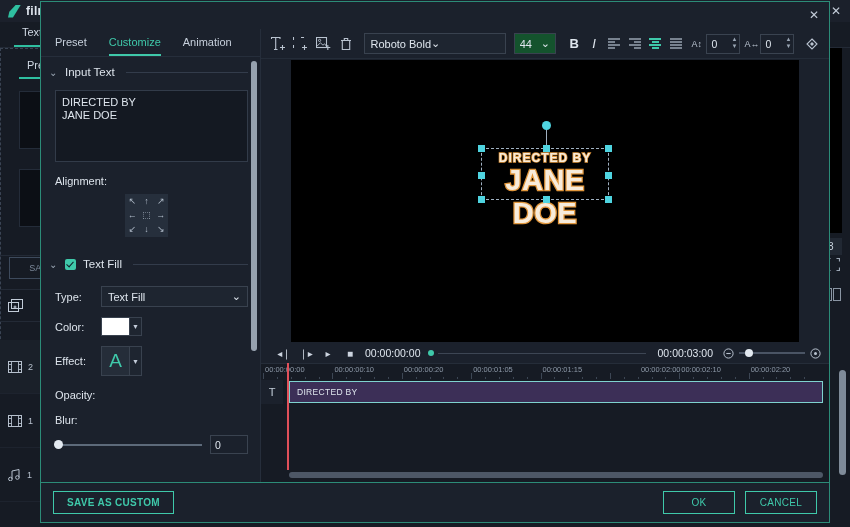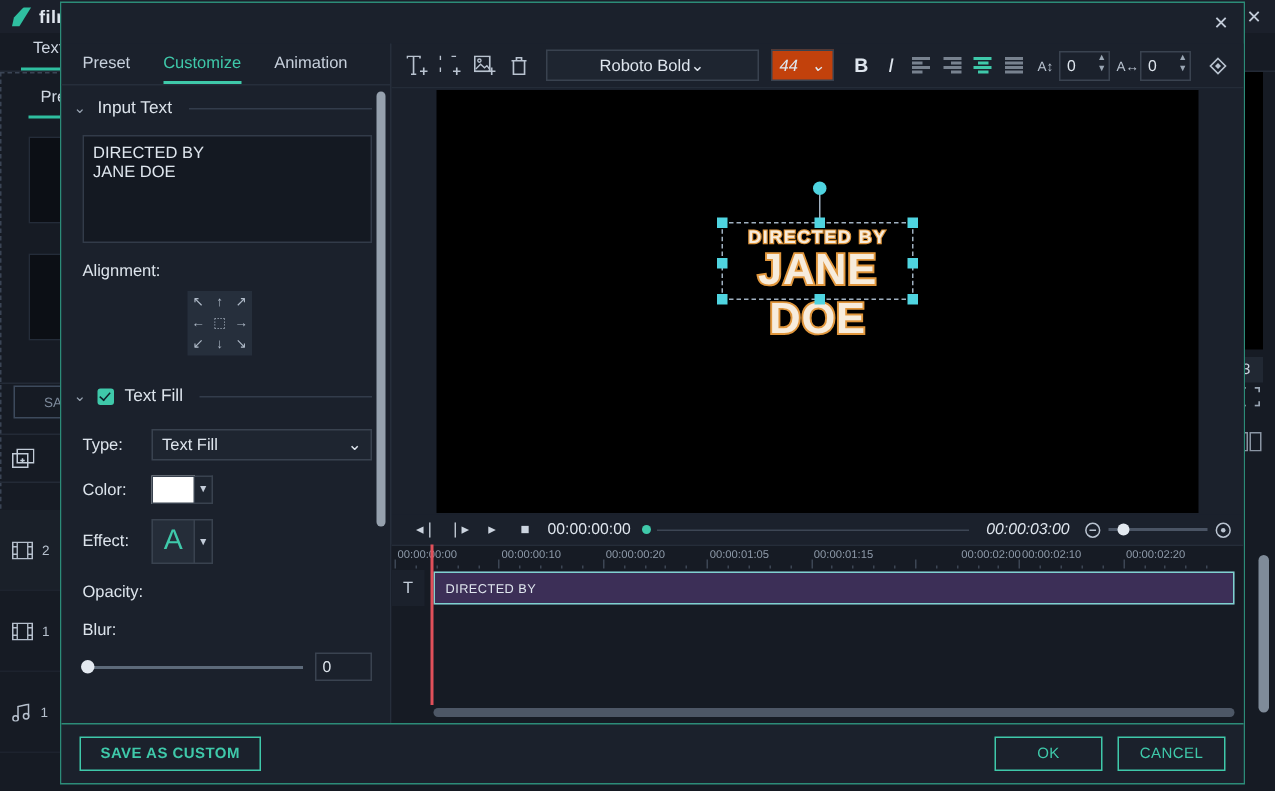--- a/index.html
+++ b/index.html
@@ -232,29 +232,28 @@
     gap: 0; padding: 0 6px; border-bottom: 1px solid #242c38;
     background: #1b212c;
   }
   .tbtn {
     width: 24px; height: 24px; display: flex; align-items: center; justify-content: center;
     color: #b9c3d0;
   }
   .font-select {
     width: 150px; height: 21px; margin-left: 6px;
     background: #1e2530; border: 1px solid #39424f; color: #dfe6ee;
-    font-size: 11px; display: flex; align-items: center; justify-content: center;
+    font-size: 11px; display: flex; align-items: center; justify-content: flex-start;
     padding: 0 6px;
   }
   .size-select {
     width: 44px; height: 21px; margin-left: 8px;
-    background: #c2410c; border: 1px solid #39424f; color: #dfe6ee;
+    background: #14532d; border: 1px solid #39424f; color: #dfe6ee;
     font-size: 11px; display: flex; align-items: center; justify-content: space-between;
     padding: 0 5px;
-    font-style: italic;
   }
   .tb-bold { width: 22px; text-align: center; color: #dfe6ee; font-size: 13px; font-weight: bold; margin-left: 8px; }
   .tb-italic { width: 20px; text-align: center; color: #dfe6ee; font-size: 13px; font-style: italic; }
   .align-btn {
     width: 22px; height: 22px; display: flex; align-items: center; justify-content: center;
   }
   .align-lines { display: flex; flex-direction: column; gap: 1.5px; width: 12px; }
   .align-lines i { display: block; height: 1.6px; background: #78828f; }
   .align-btn.active .align-lines i { background: #3fc9aa; }
   .spin-group { display: flex; align-items: center; margin-left: 4px; }
@@ -660,21 +659,21 @@
         </div>
 
         <div class="transport">
           <div class="tp-btn">◂❘</div>
           <div class="tp-btn">❘▸</div>
           <div class="tp-btn">▸</div>
           <div class="tp-btn">■</div>
           <span class="tc" style="margin-left:4px;">00:00:00:00</span>
           <div class="pos-dot"></div>
           <div class="pos-track"></div>
-          <span class="tc" style="margin-left:12px;font-style:italic;">00:00:03:00</span>
+          <span class="tc" style="margin-left:12px;">00:00:03:00</span>
           <div class="zoom-wrap">
             <svg width="11" height="11" viewBox="0 0 11 11">
               <circle cx="5.5" cy="5.5" r="4.6" fill="none" stroke="#b9c3d0" stroke-width="1"></circle>
               <path d="M3.3 5.5 h4.4" stroke="#b9c3d0" stroke-width="1.1"></path>
             </svg>
             <div class="zoom-track">
               <div class="zoom-knob"></div>
             </div>
             <svg width="11" height="11" viewBox="0 0 11 11">
               <circle cx="5.5" cy="5.5" r="4.6" fill="none" stroke="#b9c3d0" stroke-width="1"></circle>

